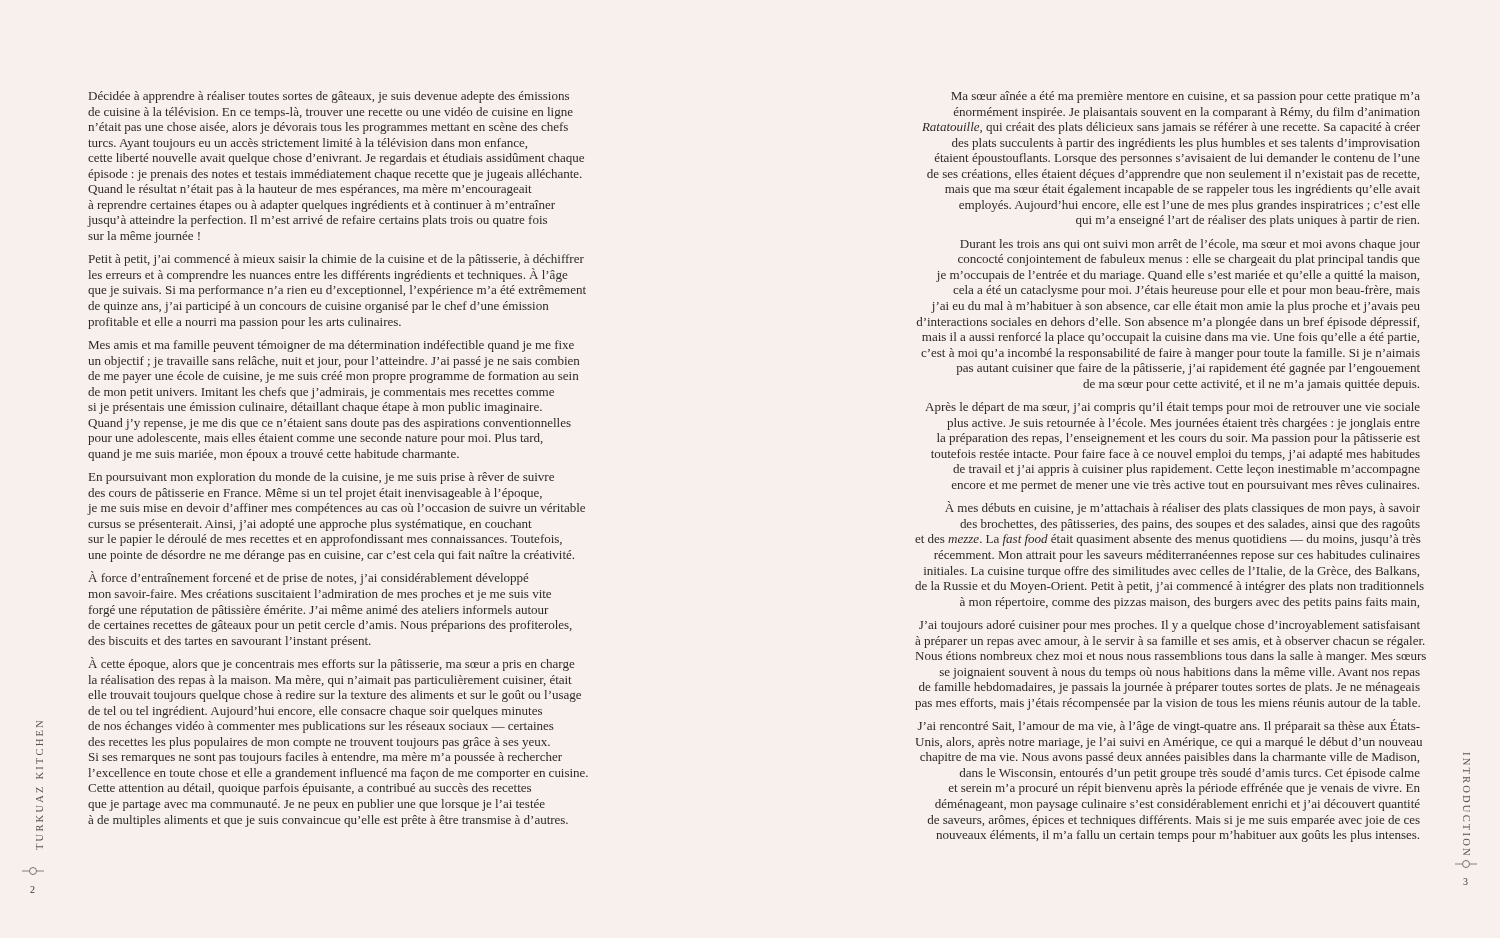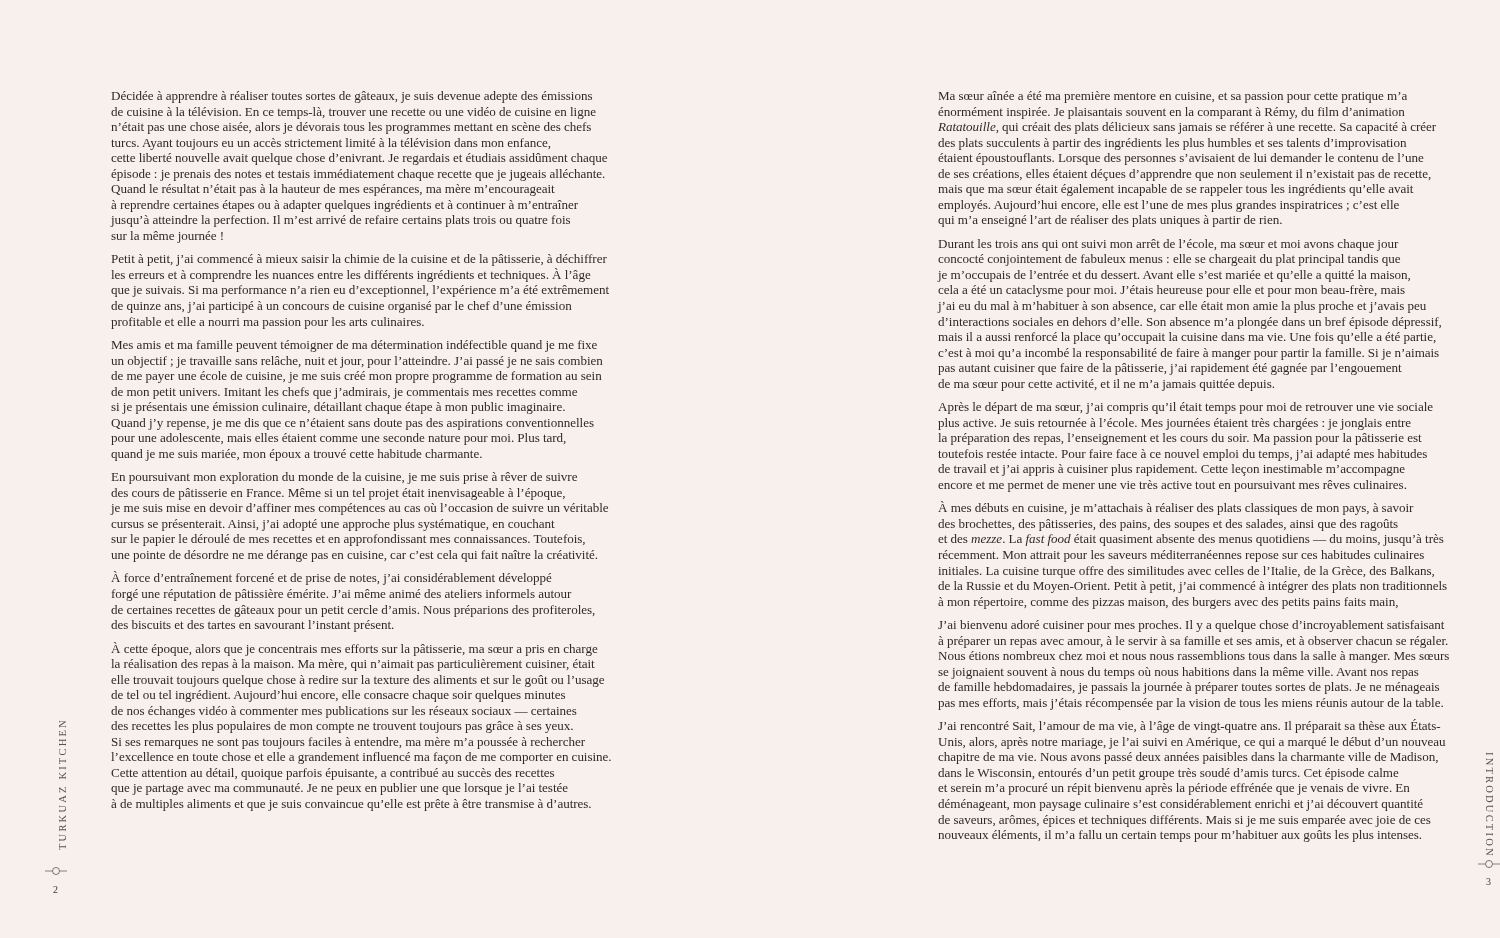--- a/index.html
+++ b/index.html
@@ -3,31 +3,31 @@
 <meta charset="utf-8">
 <style>
   html, body { margin:0; padding:0; }
   body {
     width:1500px; height:938px; overflow:hidden;
     background:#f7f0ec;
     font-family:"Liberation Serif", "DejaVu Serif", serif;
     color:#2e2a28;
     position:relative;
   }
-  .spread { position:absolute; inset:0;margin-left:23px; }
+  .spread { position:absolute; inset:0; }
   .page { position:absolute; top:0; height:938px; width:750px; }
   .page.left { left:0; }
   .page.right { left:750px; }
   .column {
     position:absolute; top:88px; width:505px;
     font-size:13.1px; line-height:15.55px;
     letter-spacing:-0.05px;
   }
   .page.left .column { left:88px; }
-  .page.right .column { left:165px; }
+  .page.right .column { left:165px;text-align:right; }
   .column p { margin:0 0 7.9px 0; white-space:nowrap; }
   .column p .ln { display:block; }
   .column em { font-style:italic; }
   .runhead {
     position:absolute; font-size:10.5px; letter-spacing:2.2px;
     color:#5a5350; white-space:nowrap;
   }
   .runhead.left {
     left:34px; top:850px;
     transform-origin:left top;
@@ -87,20 +87,21 @@
         <p>
           <span class="ln">En poursuivant mon exploration du monde de la cuisine, je me suis prise à rêver de suivre</span>
           <span class="ln">des cours de pâtisserie en France. Même si un tel projet était inenvisageable à l’époque,</span>
           <span class="ln">je me suis mise en devoir d’affiner mes compétences au cas où l’occasion de suivre un véritable</span>
           <span class="ln">cursus se présenterait. Ainsi, j’ai adopté une approche plus systématique, en couchant</span>
           <span class="ln">sur le papier le déroulé de mes recettes et en approfondissant mes connaissances. Toutefois,</span>
           <span class="ln">une pointe de désordre ne me dérange pas en cuisine, car c’est cela qui fait naître la créativité.</span>
         </p>
         <p>
           <span class="ln">À force d’entraînement forcené et de prise de notes, j’ai considérablement développé</span>
+          <span class="ln">mon savoir-faire. Mes créations suscitaient l’admiration de mes proches et je me suis vite</span>
           <span class="ln">forgé une réputation de pâtissière émérite. J’ai même animé des ateliers informels autour</span>
           <span class="ln">de certaines recettes de gâteaux pour un petit cercle d’amis. Nous préparions des profiteroles,</span>
           <span class="ln">des biscuits et des tartes en savourant l’instant présent.</span>
         </p>
         <p>
           <span class="ln">À cette époque, alors que je concentrais mes efforts sur la pâtisserie, ma sœur a pris en charge</span>
           <span class="ln">la réalisation des repas à la maison. Ma mère, qui n’aimait pas particulièrement cuisiner, était</span>
           <span class="ln">elle trouvait toujours quelque chose à redire sur la texture des aliments et sur le goût ou l’usage</span>
           <span class="ln">de tel ou tel ingrédient. Aujourd’hui encore, elle consacre chaque soir quelques minutes</span>
           <span class="ln">de nos échanges vidéo à commenter mes publications sur les réseaux sociaux — certaines</span>
@@ -130,26 +131,26 @@
           <span class="ln">des plats succulents à partir des ingrédients les plus humbles et ses talents d’improvisation</span>
           <span class="ln">étaient époustouflants. Lorsque des personnes s’avisaient de lui demander le contenu de l’une</span>
           <span class="ln">de ses créations, elles étaient déçues d’apprendre que non seulement il n’existait pas de recette,</span>
           <span class="ln">mais que ma sœur était également incapable de se rappeler tous les ingrédients qu’elle avait</span>
           <span class="ln">employés. Aujourd’hui encore, elle est l’une de mes plus grandes inspiratrices ; c’est elle</span>
           <span class="ln">qui m’a enseigné l’art de réaliser des plats uniques à partir de rien.</span>
         </p>
         <p>
           <span class="ln">Durant les trois ans qui ont suivi mon arrêt de l’école, ma sœur et moi avons chaque jour</span>
           <span class="ln">concocté conjointement de fabuleux menus : elle se chargeait du plat principal tandis que</span>
-          <span class="ln">je m’occupais de l’entrée et du dessert. Avant elle s’est mariée et qu’elle a quitté la maison,</span>
+          <span class="ln">je m’occupais de l’entrée et du mariage. Quand elle s’est mariée et qu’elle a quitté la maison,</span>
           <span class="ln">cela a été un cataclysme pour moi. J’étais heureuse pour elle et pour mon beau-frère, mais</span>
           <span class="ln">j’ai eu du mal à m’habituer à son absence, car elle était mon amie la plus proche et j’avais peu</span>
           <span class="ln">d’interactions sociales en dehors d’elle. Son absence m’a plongée dans un bref épisode dépressif,</span>
           <span class="ln">mais il a aussi renforcé la place qu’occupait la cuisine dans ma vie. Une fois qu’elle a été partie,</span>
-          <span class="ln">c’est à moi qu’a incombé la responsabilité de faire à manger pour partir la famille. Si je n’aimais</span>
+          <span class="ln">c’est à moi qu’a incombé la responsabilité de faire à manger pour toute la famille. Si je n’aimais</span>
           <span class="ln">pas autant cuisiner que faire de la pâtisserie, j’ai rapidement été gagnée par l’engouement</span>
           <span class="ln">de ma sœur pour cette activité, et il ne m’a jamais quittée depuis.</span>
         </p>
         <p>
           <span class="ln">Après le départ de ma sœur, j’ai compris qu’il était temps pour moi de retrouver une vie sociale</span>
           <span class="ln">plus active. Je suis retournée à l’école. Mes journées étaient très chargées : je jonglais entre</span>
           <span class="ln">la préparation des repas, l’enseignement et les cours du soir. Ma passion pour la pâtisserie est</span>
           <span class="ln">toutefois restée intacte. Pour faire face à ce nouvel emploi du temps, j’ai adapté mes habitudes</span>
           <span class="ln">de travail et j’ai appris à cuisiner plus rapidement. Cette leçon inestimable m’accompagne</span>
           <span class="ln">encore et me permet de mener une vie très active tout en poursuivant mes rêves culinaires.</span>
@@ -157,21 +158,21 @@
         <p>
           <span class="ln">À mes débuts en cuisine, je m’attachais à réaliser des plats classiques de mon pays, à savoir</span>
           <span class="ln">des brochettes, des pâtisseries, des pains, des soupes et des salades, ainsi que des ragoûts</span>
           <span class="ln">et des <em>mezze</em>. La <em>fast food</em> était quasiment absente des menus quotidiens — du moins, jusqu’à très</span>
           <span class="ln">récemment. Mon attrait pour les saveurs méditerranéennes repose sur ces habitudes culinaires</span>
           <span class="ln">initiales. La cuisine turque offre des similitudes avec celles de l’Italie, de la Grèce, des Balkans,</span>
           <span class="ln">de la Russie et du Moyen-Orient. Petit à petit, j’ai commencé à intégrer des plats non traditionnels</span>
           <span class="ln">à mon répertoire, comme des pizzas maison, des burgers avec des petits pains faits main,</span>
         </p>
         <p>
-          <span class="ln">J’ai bienvenu adoré cuisiner pour mes proches. Il y a quelque chose d’incroyablement satisfaisant</span>
+          <span class="ln">J’ai toujours adoré cuisiner pour mes proches. Il y a quelque chose d’incroyablement satisfaisant</span>
           <span class="ln">à préparer un repas avec amour, à le servir à sa famille et ses amis, et à observer chacun se régaler.</span>
           <span class="ln">Nous étions nombreux chez moi et nous nous rassemblions tous dans la salle à manger. Mes sœurs</span>
           <span class="ln">se joignaient souvent à nous du temps où nous habitions dans la même ville. Avant nos repas</span>
           <span class="ln">de famille hebdomadaires, je passais la journée à préparer toutes sortes de plats. Je ne ménageais</span>
           <span class="ln">pas mes efforts, mais j’étais récompensée par la vision de tous les miens réunis autour de la table.</span>
         </p>
         <p>
           <span class="ln">J’ai rencontré Sait, l’amour de ma vie, à l’âge de vingt-quatre ans. Il préparait sa thèse aux États-</span>
           <span class="ln">Unis, alors, après notre mariage, je l’ai suivi en Amérique, ce qui a marqué le début d’un nouveau</span>
           <span class="ln">chapitre de ma vie. Nous avons passé deux années paisibles dans la charmante ville de Madison,</span>

